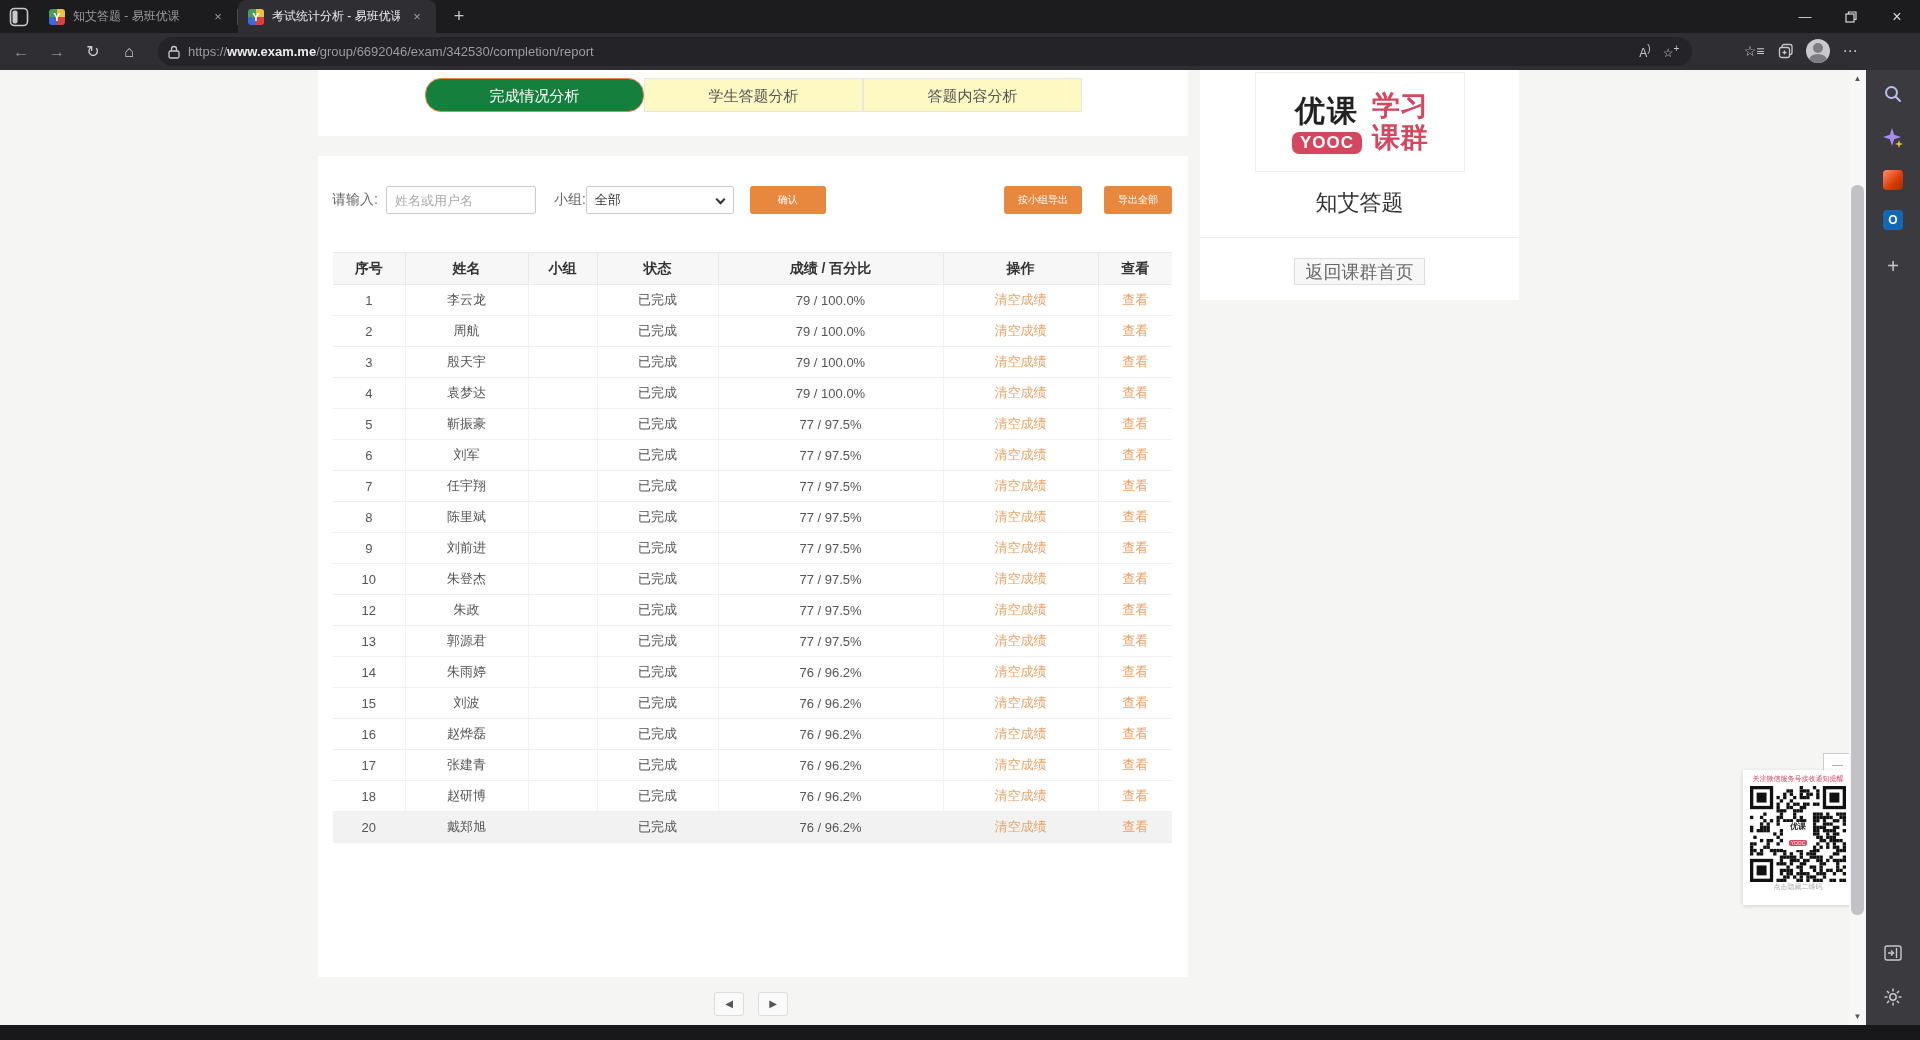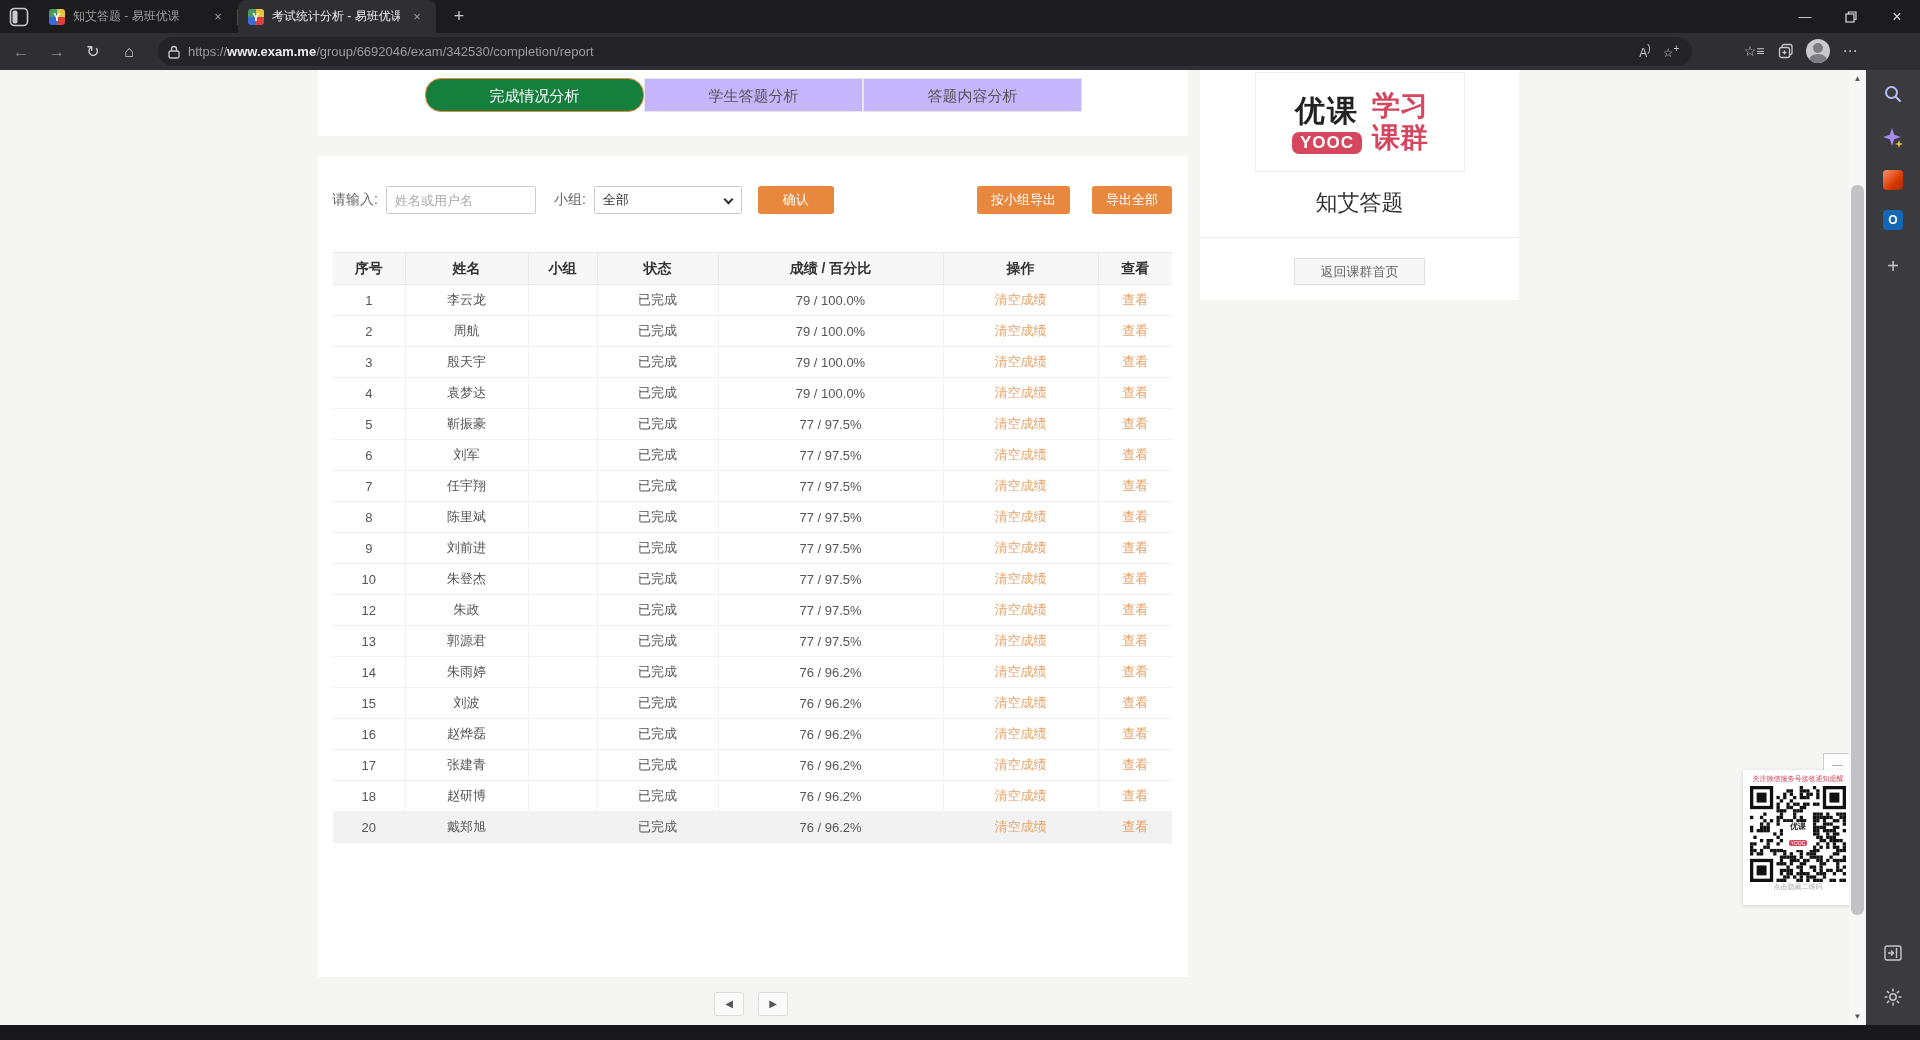--- a/index.html
+++ b/index.html
@@ -64,38 +64,38 @@
     font-size:8px; text-align:center; line-height:17px; }
   .sb-thumb { position:absolute; left:2px; width:13px; border-radius:6px; background:#c2c2c6; }
 
   
   .page { position:absolute; left:0; top:70px; width:1849px; height:955px;
     background:#f5f5f3; }
   .card { position:absolute; background:#fff; }
   .tabstrip { left:318px; top:0; width:870px; height:66px; }
   .atabs { position:absolute; left:107px; top:8px; display:flex; }
   .atab { width:219px; height:34px; line-height:33px; text-align:center; font-size:15px;
-    color:#555; background:#c4b5fd; border:1px solid #e6e6e6; }
+    color:#555; background:#fef9c3; border:1px solid #e6e6e6; }
   .atab.active { background:#15803d; border-color:#e8883f; color:#fff;border-radius:16px; }
 
   .maincard { left:318px; top:86px; width:870px; height:821px; }
 
   .filterrow { position:absolute; left:14px; top:30px; right:16px; height:28px;
     display:flex; align-items:center; font-size:14px; color:#666; }
   .ip { width:150px; height:28px; border:1px solid #ccc; border-radius:2px; margin-left:8px;
     padding:0 8px; font-size:13px; color:#333; background:#fff;
     font-family:"Liberation Sans","DejaVu Sans",sans-serif; }
   .ip::placeholder { color:#a8a8a8; }
-  .sel { width:148px; height:28px; border:1px solid #ccc; border-radius:2px; margin-left:8px;
+  .sel { width:148px; height:28px; border:1px solid #ccc; border-radius:2px; margin-left:0;
     background:#fff; position:relative; display:flex; align-items:center; padding:0 8px;
     font-size:13px; color:#333; }
   .sel .chev { position:absolute; right:9px; top:9px; width:7px; height:7px;
     border-right:2px solid #333; border-bottom:2px solid #333; transform:rotate(45deg); }
   .btn-orange { height:28px; background:#e8883f; color:#fff; border:none; border-radius:3px;
-    font-size:13px; padding:0 14px; font-family:inherit; }
+    font-size:10px; padding:0 14px; font-family:inherit; }
   .confirm { margin-left:16px; width:76px; }
   .exports { margin-left:auto; display:flex; gap:22px; }
 
   table.results { position:absolute; left:15px; top:96px; width:839px;
     border-collapse:collapse; font-size:13px; color:#555; }
   table.results th { height:32px; background:#f7f7f7; font-size:14px; color:#333;
     border:1px solid #e8e8e8; border-left:none; border-right:none; font-weight:bold; }
   table.results th + th { border-left:1px solid #e8e8e8; }
   table.results td { height:31px; text-align:center; border-bottom:1px solid #f0f0f0; }
   table.results td + td { border-left:1px solid #f2f2f2; }
@@ -113,21 +113,21 @@
   .logo-left { display:flex; flex-direction:column; align-items:center; }
   .logo-yk { font-size:30px; color:#222; font-weight:bold; letter-spacing:2px; }
   .logo-yooc { background:#d5465f; color:#fff; font-weight:bold; font-size:17px;
     padding:1px 8px; border-radius:7px; letter-spacing:1px; }
   .logo-right { color:#d5465f; font-size:28px; font-weight:bold; line-height:1.15;
     text-align:center; }
   .coursename { position:absolute; left:0; top:118px; width:100%; text-align:center;
     font-size:22px; color:#333; }
   .rc-div { position:absolute; left:0; top:167px; width:100%; height:1px; background:#eee; }
   .backbtn { position:absolute; left:94px; top:188px; width:131px; height:27px;
-    background:#f7f7f7; border:1px solid #ddd; color:#666; font-size:13px;
+    background:#f7f7f7; border:1px solid #ddd; color:#666; font-size:18px;
     font-family:inherit; }
 
   
   .qr-collapse { position:absolute; left:1823px; top:683px; width:29px; height:23px;
     background:#fff; border:1px solid #ccc; color:#999; font-size:11px; text-align:center;
     line-height:21px; }
   .qrcard { position:absolute; left:1743px; top:700px; width:110px; height:135px;
     background:#fff; box-shadow:0 1px 4px rgba(0,0,0,.15); text-align:center; }
   .qr-top { font-size:7px; color:#d5465f; padding-top:4px; white-space:nowrap; }
   .qrbox { position:relative; width:96px; height:96px; margin:2px auto 0; }

